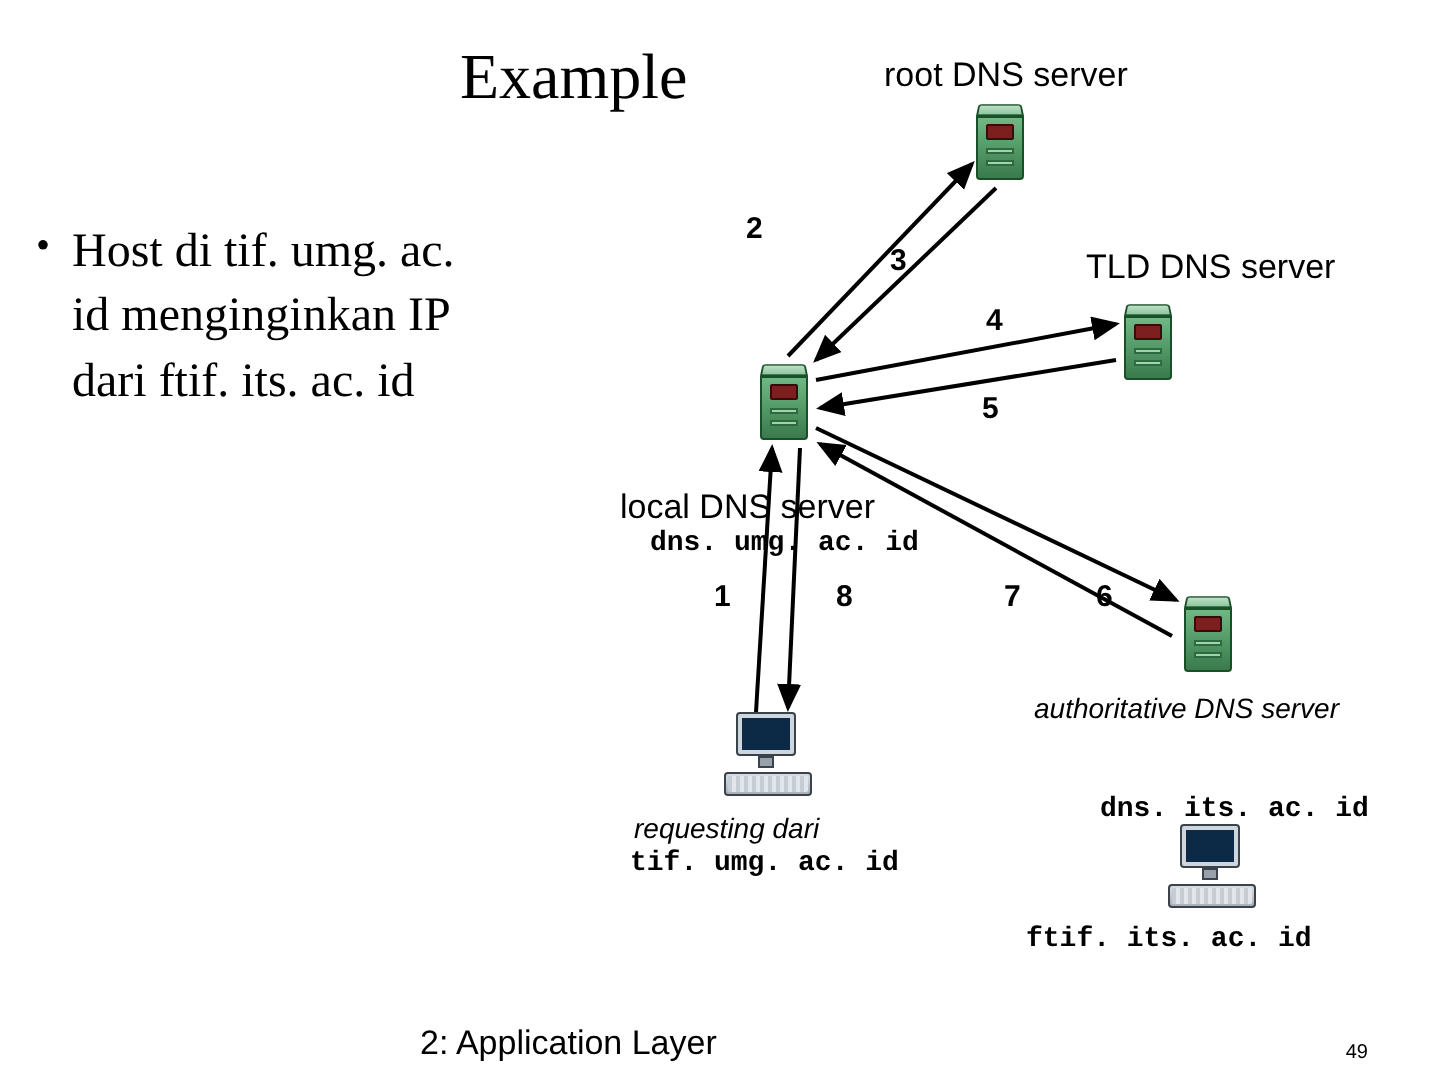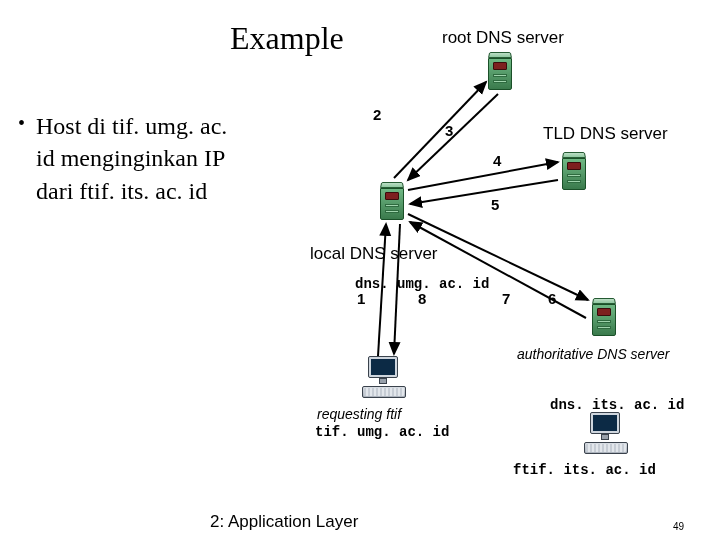--- a/index.html
+++ b/index.html
@@ -127,23 +127,23 @@
 
 <div class="bullet-block" style="left:18px; top:110px; width:230px;">
   <ul>
       <li>Host di tif. umg. ac. id menginginkan IP dari ftif. its. ac. id</li>
     </ul>
 </div>
 
 <div class="label-sans" style="position:absolute; left:532px; top:124px;margin-left:11px;">TLD DNS server</div>
 
 <div class="label-sans" style="position:absolute; left:310px; top:244px;">local DNS server</div>
-<div class="label-mono" style="position:absolute; left:325px; top:276px;margin-left:30px;">dns. umg. ac. id</div>
-
-<div class="label-small" style="position:absolute; left:317px; top:406px;">requesting ftif</div>
+<div class="label-mono" style="position:absolute; left:325px; top:264px;">dns. umg. ac. id</div>
+
+<div class="label-small" style="position:absolute; left:317px; top:406px;">requesting dari</div>
 <div class="label-mono" style="position:absolute; left:315px; top:424px;">tif. umg. ac. id</div>
 
 <div class="label-small" style="position:absolute; left:517px; top:346px;">authoritative DNS server</div>
 <div class="label-mono" style="position:absolute; left:550px; top:362px;margin-top:35px;">dns. its. ac. id</div>
 
 <div class="label-mono" style="position:absolute; left:513px; top:462px;">ftif. its. ac. id</div>
 
 <div class="num" style="left:373px; top:106px;">2</div>
 <div class="num" style="left:445px; top:122px;">3</div>
 <div class="num" style="left:493px; top:152px;">4</div>

